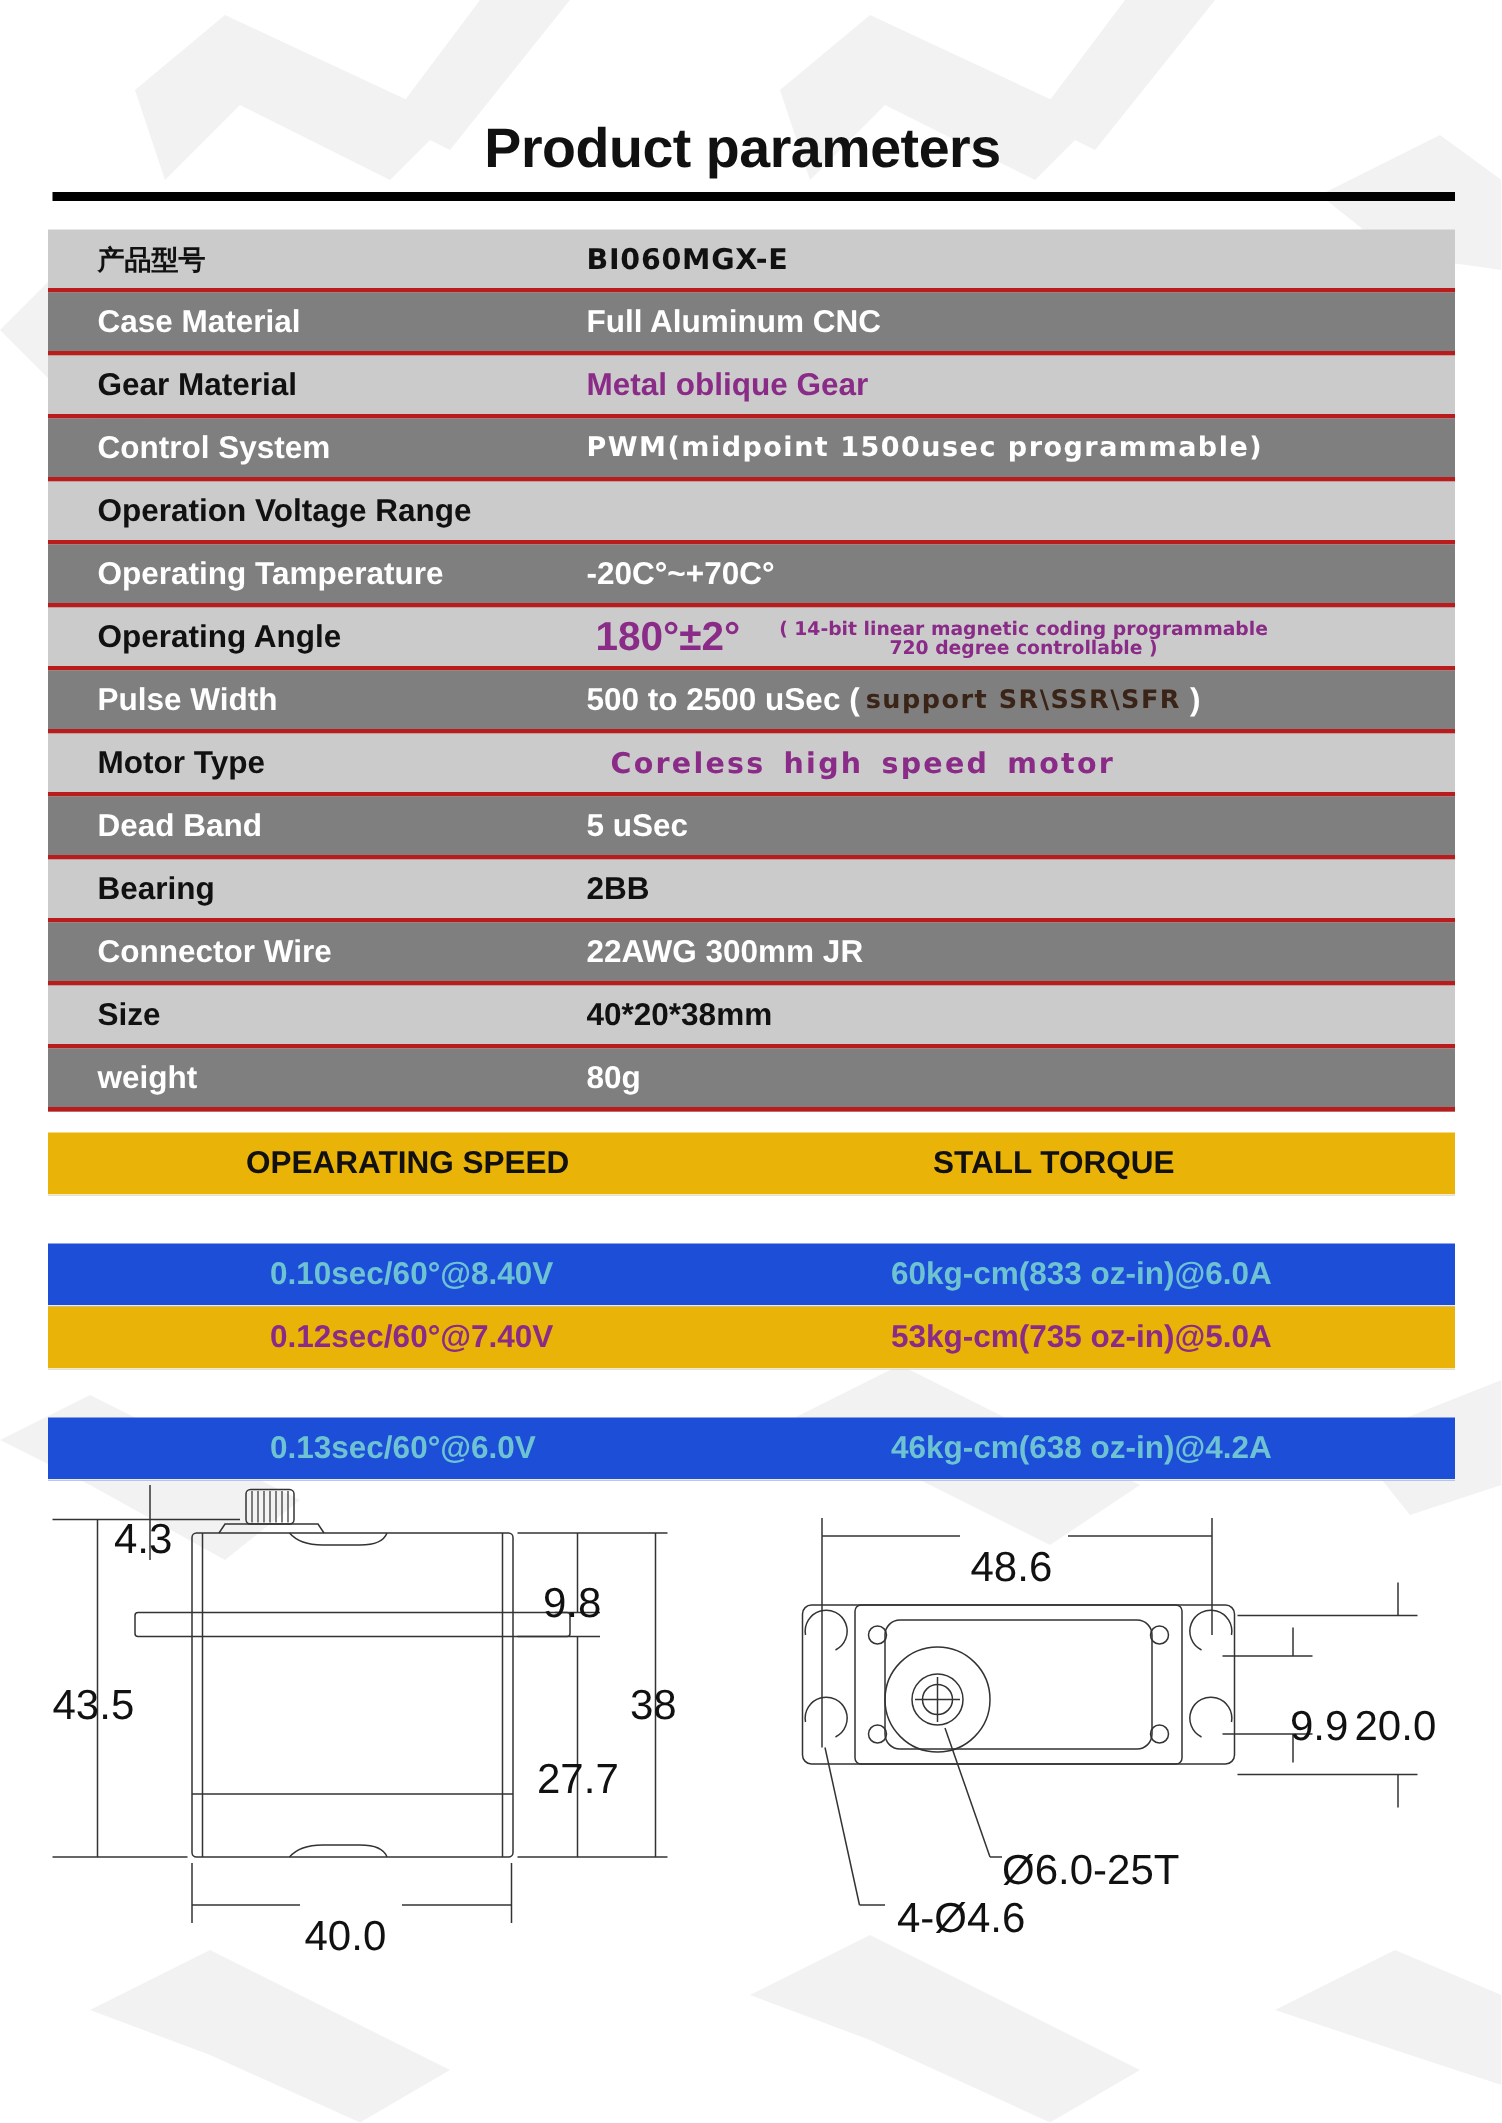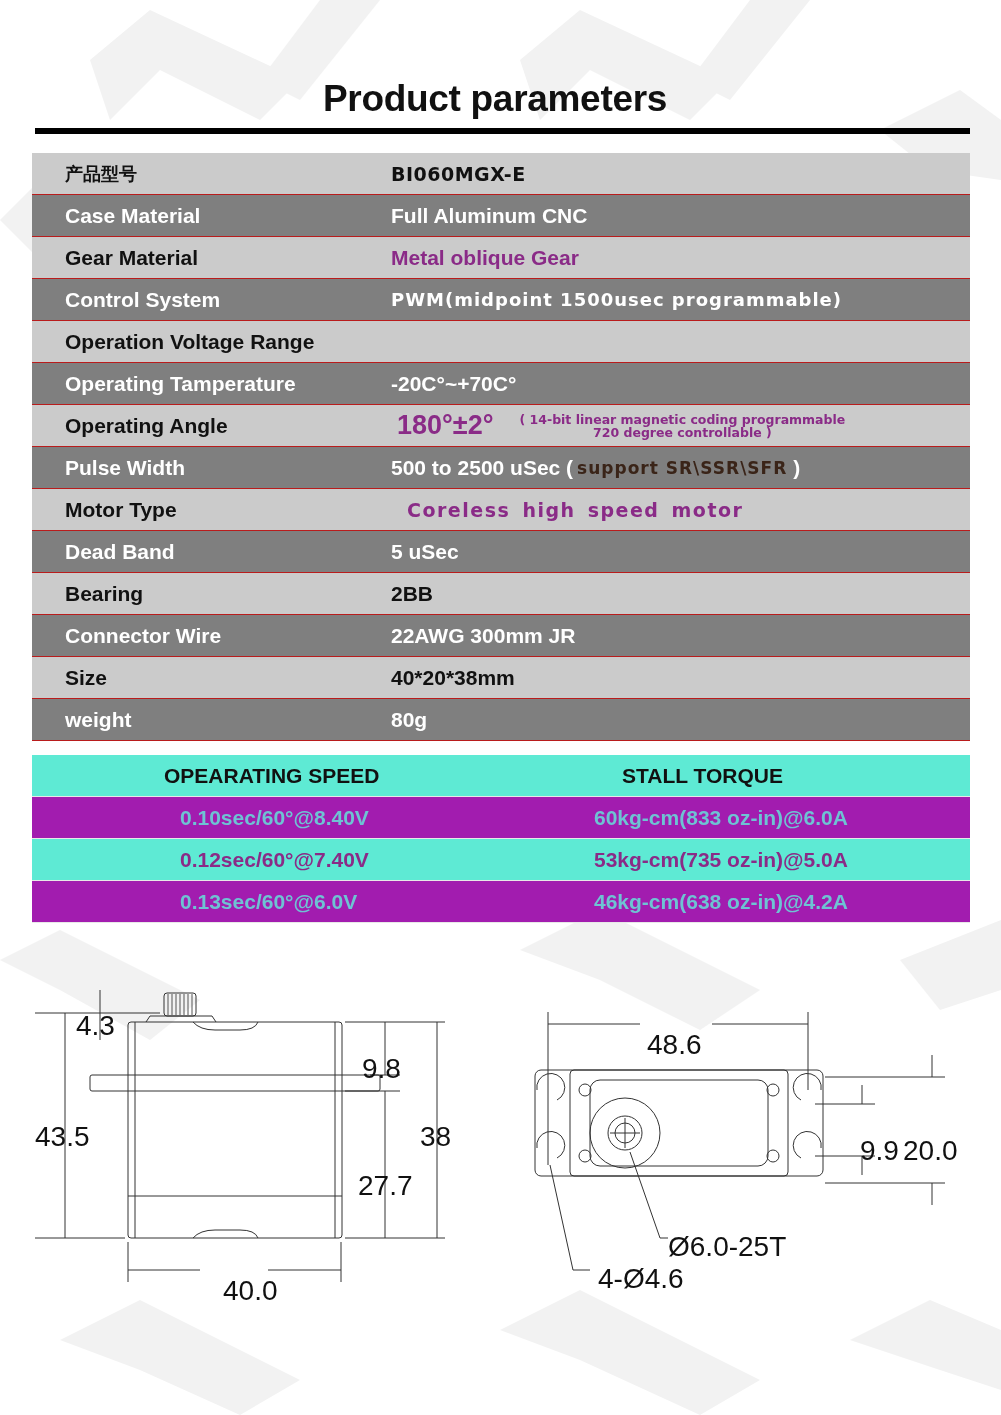--- a/index.html
+++ b/index.html
@@ -12,21 +12,21 @@
   .title {
     position: absolute; left: 0; width: 990px; top: 78px; text-align: center;
     font-size: 37px; font-weight: bold; color: #111; letter-spacing: -0.3px;
   }
   .title-rule {
     position: absolute; left: 35px; top: 128px; width: 935px; height: 6px; background: #000;
   }
   .spec-table { position: absolute; left: 32px; top: 153px; width: 938px; }
   .row {
     position: relative; height: 42px; display: flex; align-items: center;
-    border-bottom: 1px solid #b91c1c; box-sizing: border-box; padding-left: 44px;
+    border-bottom: 3px solid #b91c1c; box-sizing: border-box; padding-left: 44px;
   }
   .row.light { background: #cbcbcb; }
   .row.dark { background: #7f7f7f; }
   .row .label {
     position: absolute; left: 33px; font-size: 21px; font-weight: bold; white-space: nowrap;
   }
   .row .value {
     position: absolute; left: 359px; font-size: 21px; font-weight: bold; white-space: nowrap;
     display: flex; align-items: center;
   }
@@ -38,22 +38,22 @@
   .angle-note {
     color: #8a2b87; font-size: 12.5px; line-height: 13px; margin-left: 26px; text-align: center;
     font-family: "DejaVu Sans", sans-serif; font-weight: bold;
   }
   .support { color: #3a2418; font-family: "DejaVu Sans", sans-serif; font-weight: bold; letter-spacing: 1px; }
 
   .perf-table { position: absolute; left: 32px; top: 755px; width: 938px; }
   .perf-row {
     height: 42px; display: flex; align-items: center; border-bottom: 1px solid #e8e8e8; box-sizing: border-box;
   }
-  .perf-row.light { background: #5eead4; }
-  .perf-row.dark { background: #a21caf; }
+  .perf-row.light { background: #eab308; }
+  .perf-row.dark { background: #1d4ed8; margin-top: 32px; }
   .perf-cell {
     width: 50%; text-align: center; font-size: 21px; font-weight: bold;
   }
   .perf-head { color: #111; }
   .cyan { color: #6ec3d3; }
   .purple-t { color: #8a2b87; }
 
   .drawing { position: absolute; left: 0; top: 980px; width: 1001px; height: 340px; }
   .dim-label {
     position: absolute; font-size: 28px; color: #111; font-family: "Liberation Sans", sans-serif;
@@ -248,20 +248,20 @@
       <line x1="550" y1="185" x2="573" y2="290"></line>
       <line x1="573" y1="290" x2="590" y2="290"></line>
     </g>
   </svg>
 
   <div class="dim-label" style="left:76px;top:32px;">4.3</div>
   <div class="dim-label" style="left:35px;top:143px;">43.5</div>
   <div class="dim-label" style="left:362px;top:75px;">9.8</div>
   <div class="dim-label" style="left:420px;top:143px;">38</div>
   <div class="dim-label" style="left:358px;top:192px;">27.7</div>
-  <div class="dim-label" style="left:203px;top:297px;margin-left:20px;">40.0</div>
+  <div class="dim-label" style="left:203px;top:297px;">40.0</div>
 
   <div class="dim-label" style="left:647px;top:51px;">48.6</div>
   <div class="dim-label" style="left:860px;top:157px;text-align:right;">9.9</div>
   <div class="dim-label" style="left:903px;top:157px;">20.0</div>
   <div class="dim-label" style="left:668px;top:253px;">Ø6.0-25T</div>
   <div class="dim-label" style="left:598px;top:285px;">4-Ø4.6</div>
 </div>
 
 </body></html>

